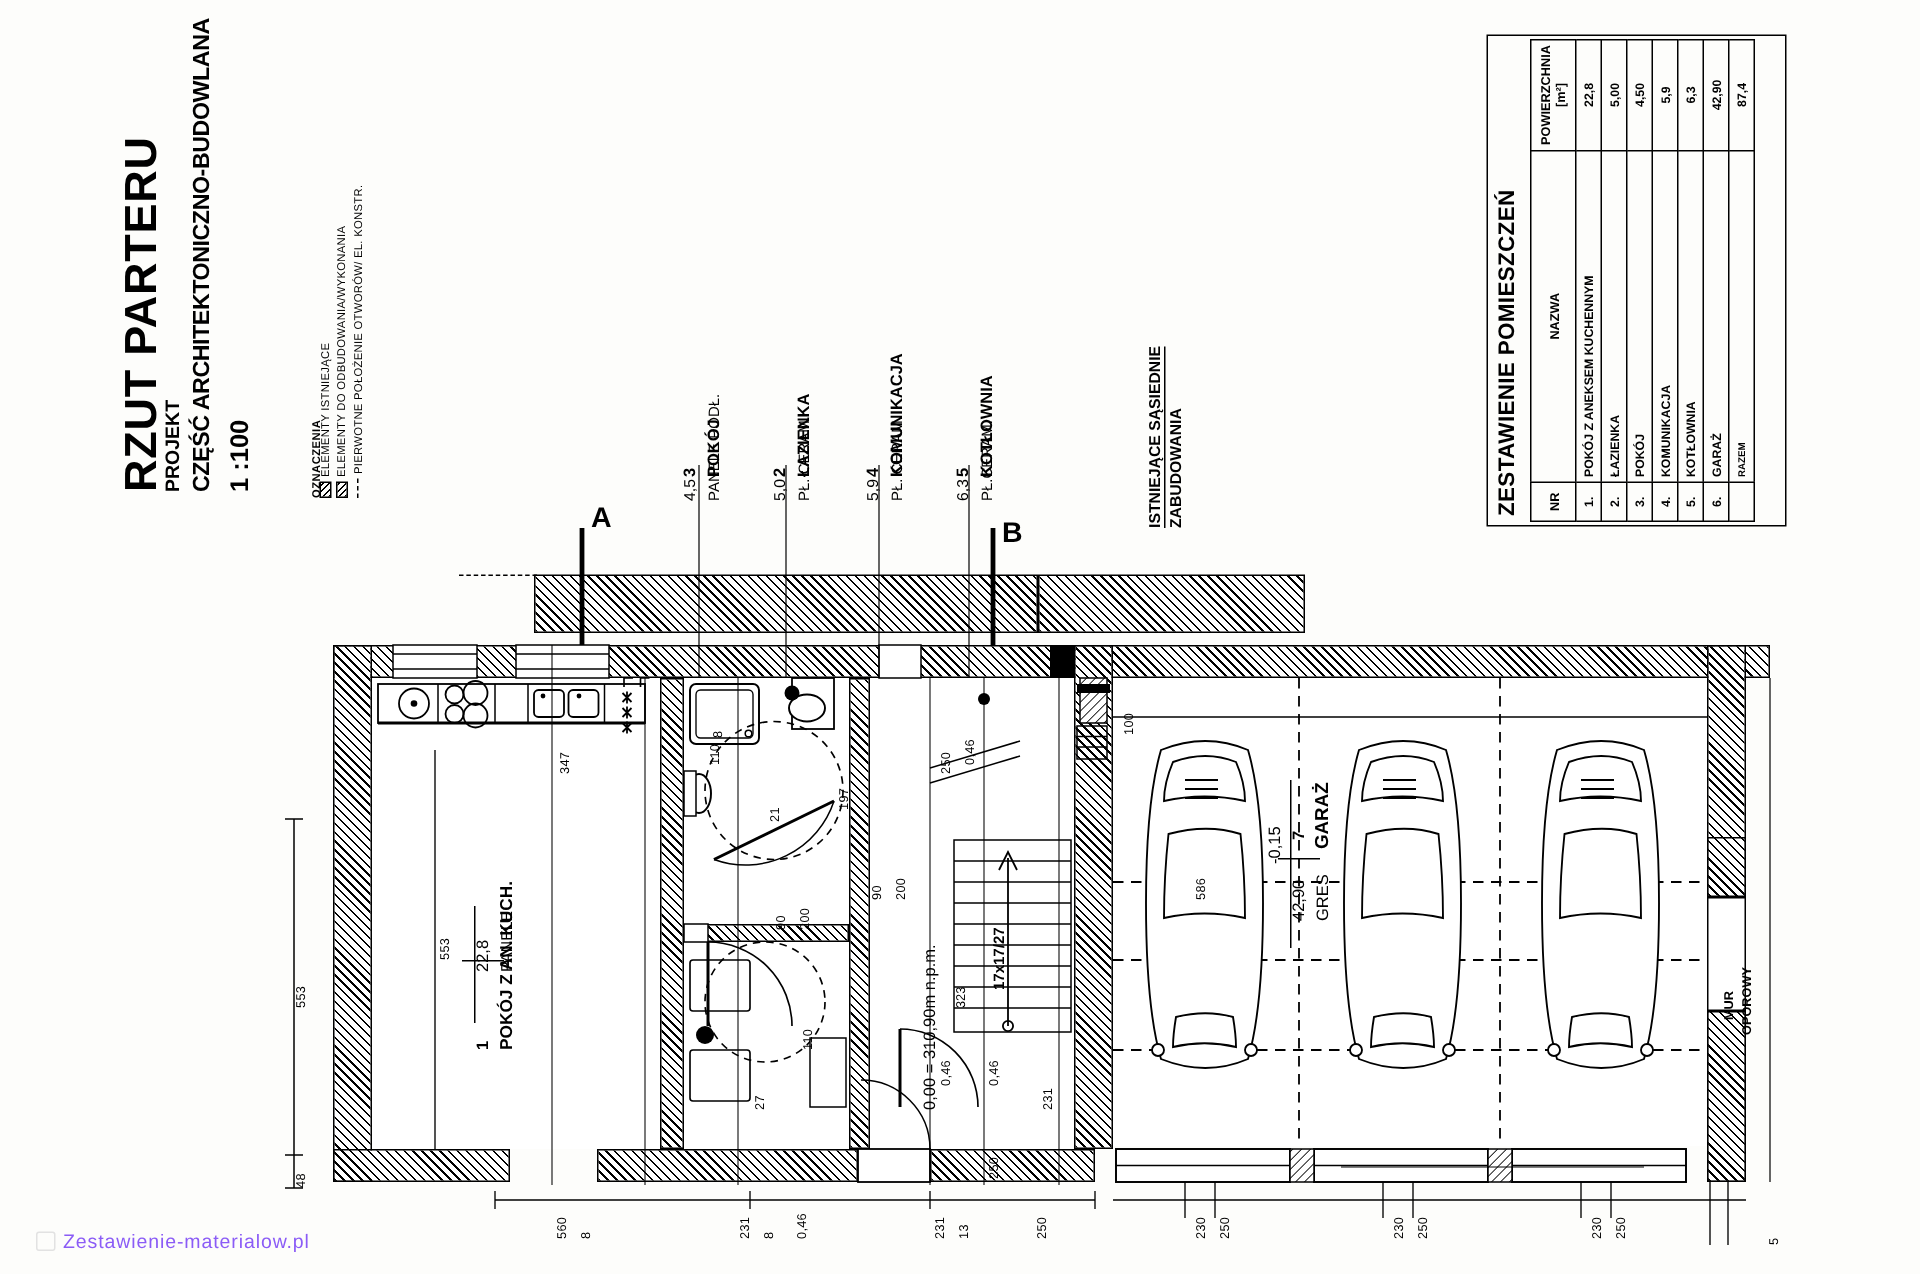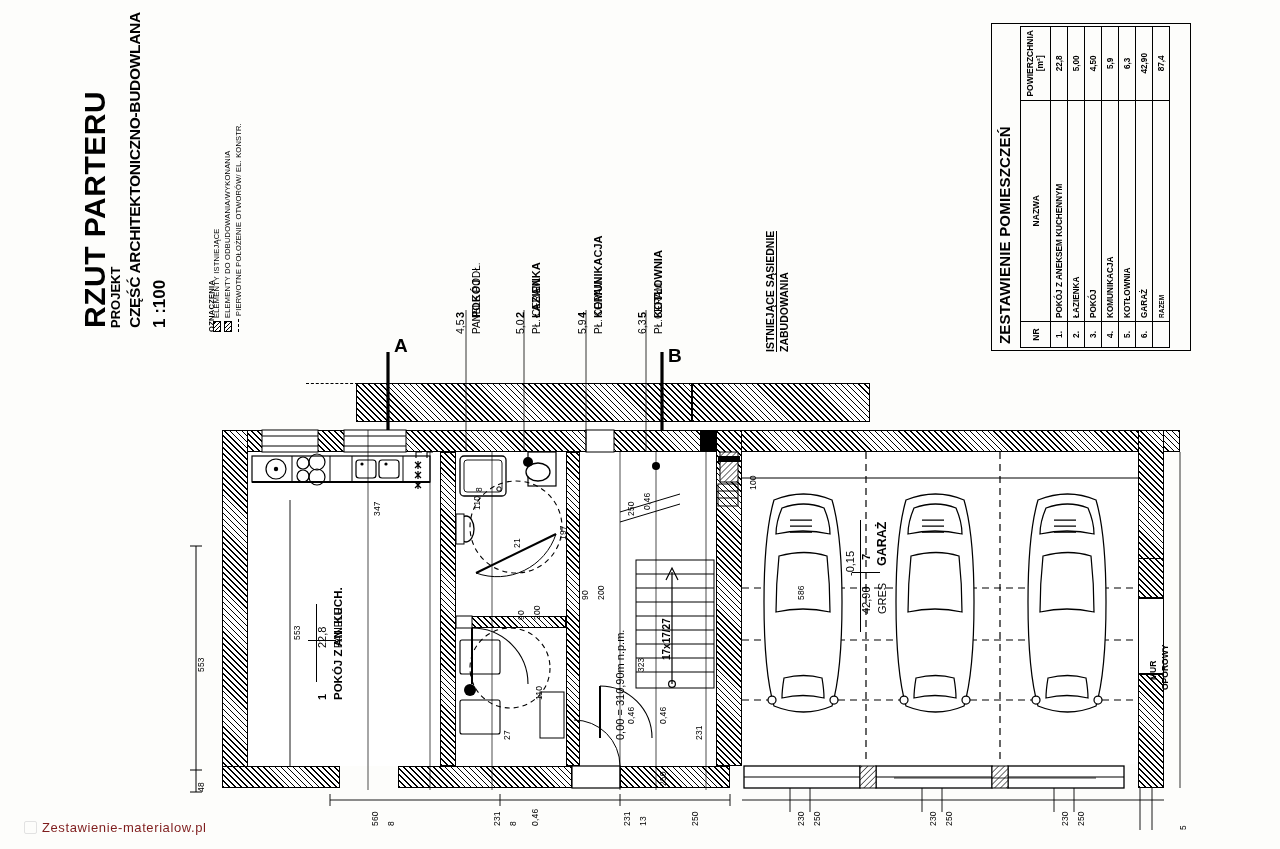--- a/index.html
+++ b/index.html
@@ -89,21 +89,21 @@
   .dim-txt { position: absolute; font-size: 8.5px; letter-spacing: .2px; }
 
   .sec-mark { position: absolute; font-size: 19px; font-weight: bold; }
 
   .dash { position: absolute; border-top: 1.3px dashed #000; }
 
   svg.overlay { position: absolute; left:0; top:0; width: 1280px; height: 849px; pointer-events: none; }
 
   #watermark {
     position: absolute; left: 24px; top: 820px;
-    font-size: 13px; color: #7f1d1d; letter-spacing: .6px;
+    font-size: 13px; color: #8b5cf6; letter-spacing: .6px;
     font-family: "Liberation Sans", sans-serif;
   }
   #wm-icon {
     position: absolute; left: 24px; top: 821px; width: 13px; height: 13px;
     border: 1.5px solid #e2e2e2; border-radius: 2px;
   }
 </style>
 </head>
 <body>
 

